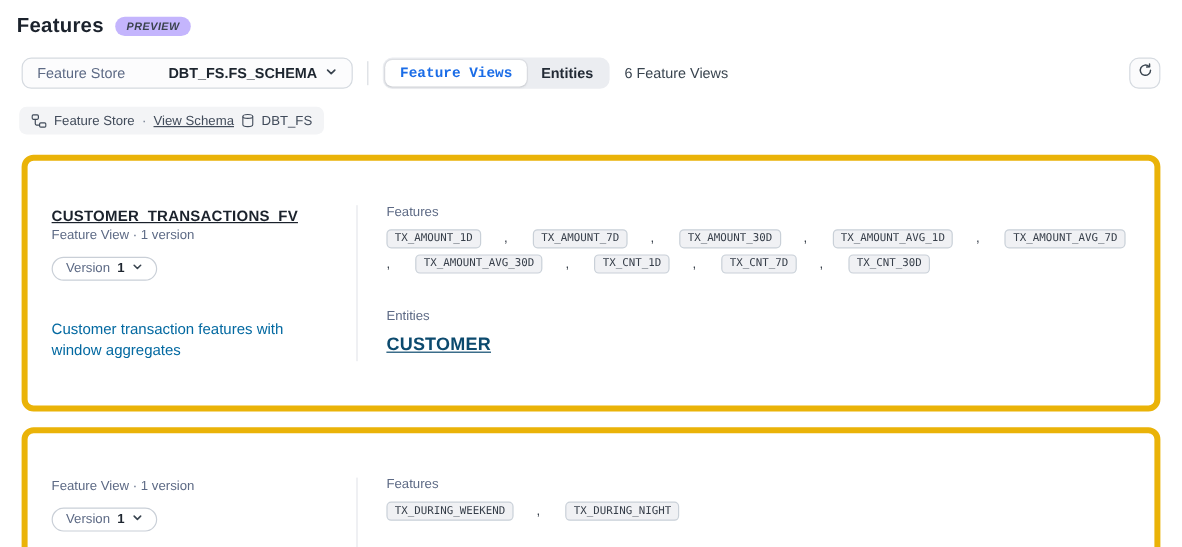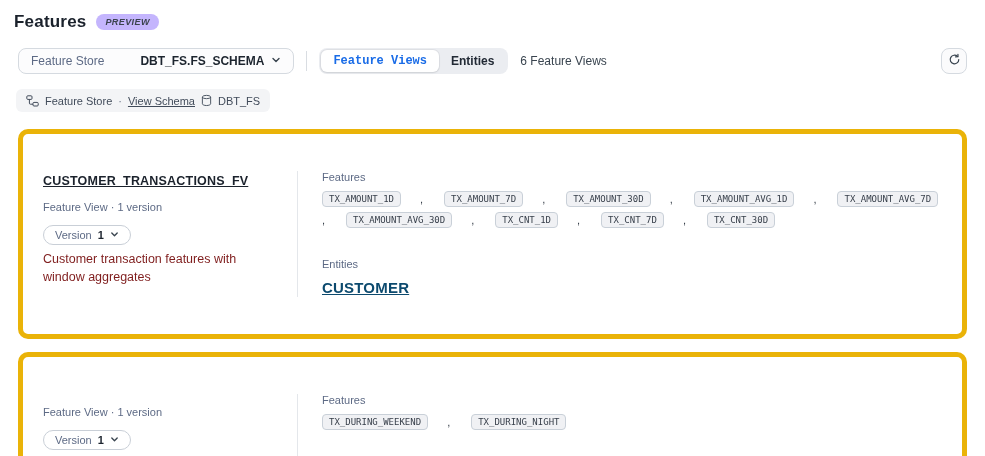--- a/index.html
+++ b/index.html
@@ -40,27 +40,27 @@
   
   .cards { margin:17px 0 0 4px; display:flex; flex-direction:column; gap:13px; }
   .card { border:5px solid #eab308; border-radius:10px; background:#fff;
           display:flex; padding:37px 20px; }
   .card-left { width:254px; flex-shrink:0; padding-right:16px; }
   .card-sep { width:1px; background:#e4e7eb; align-self:stretch; }
   .card-right { flex:1; padding-left:24px; }
 
   .fv-title { font-size:12.5px; font-weight:bold; letter-spacing:.2px; color:#1b222c;
               text-decoration:underline; cursor:pointer; display:inline-block; }
-  .fv-meta { font-size:11px; color:#5d6a85; margin-top:12px; }
+  .fv-meta { font-size:11px; color:#5d6a85; margin-top:1px; }
   .ver-dd { margin-top:12px; display:inline-flex; align-items:center; gap:6px;
             border:1px solid #c9cfd7; border-radius:12px; padding:3px 11px;
             font-size:11px; cursor:pointer; background:#fff;text-align:right; }
   .ver-dd .lbl { color:#5d6a85; }
   .ver-dd .val { font-weight:bold; color:#1d252f; }
-  .fv-desc { margin-top:6px; font-size:12.5px; color:#7f1d1d; line-height:1.4; max-width:250px; }
+  .fv-desc { margin-top:32px; font-size:12.5px; color:#0369a1; line-height:1.4; max-width:250px; }
 
   .sec-lbl { font-size:11px; color:#5d6a85; }
   .chips { margin-top:8px; display:flex; flex-wrap:wrap; align-items:center; gap:5px 19px; max-width:640px; }
   .chip { font-family:"DejaVu Sans Mono", monospace; font-size:9px; color:#363e49;
           background:#f0f1f4; border:1px solid #c9d0d8; border-radius:4px;
           padding:2px 6px; white-space:nowrap; }
   .comma { font-size:11px; color:#363e49; margin-right:2px; }
   .ent-sec { margin-top:30px; }
   .ent-link { margin-top:9px; display:inline-block; font-size:15px; font-weight:bold;
               letter-spacing:.2px; color:#0c4a6e; text-decoration:underline; cursor:pointer; }

